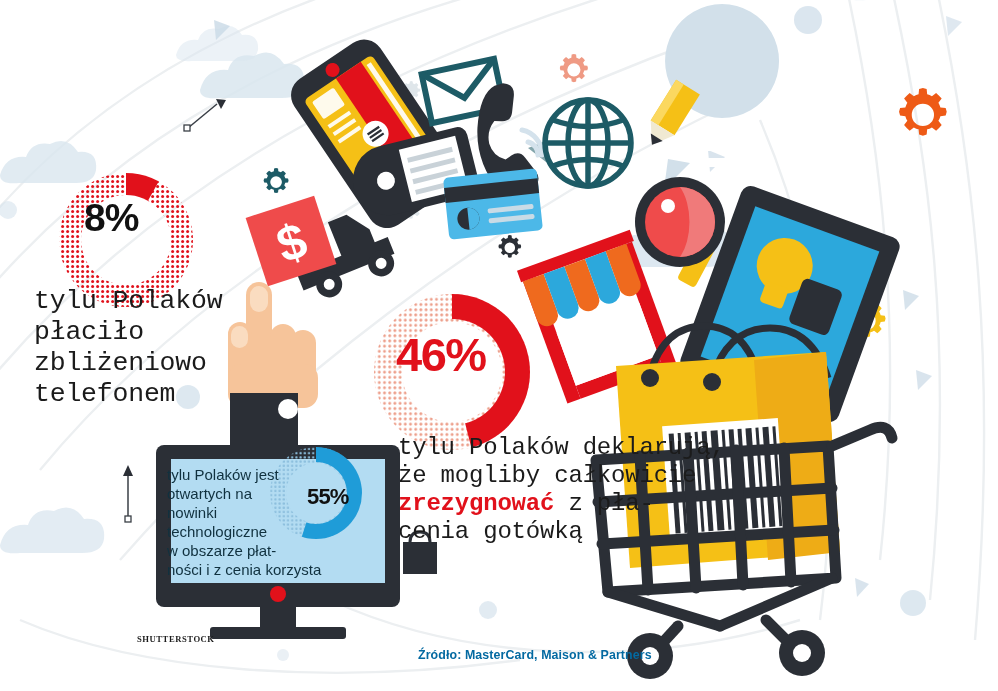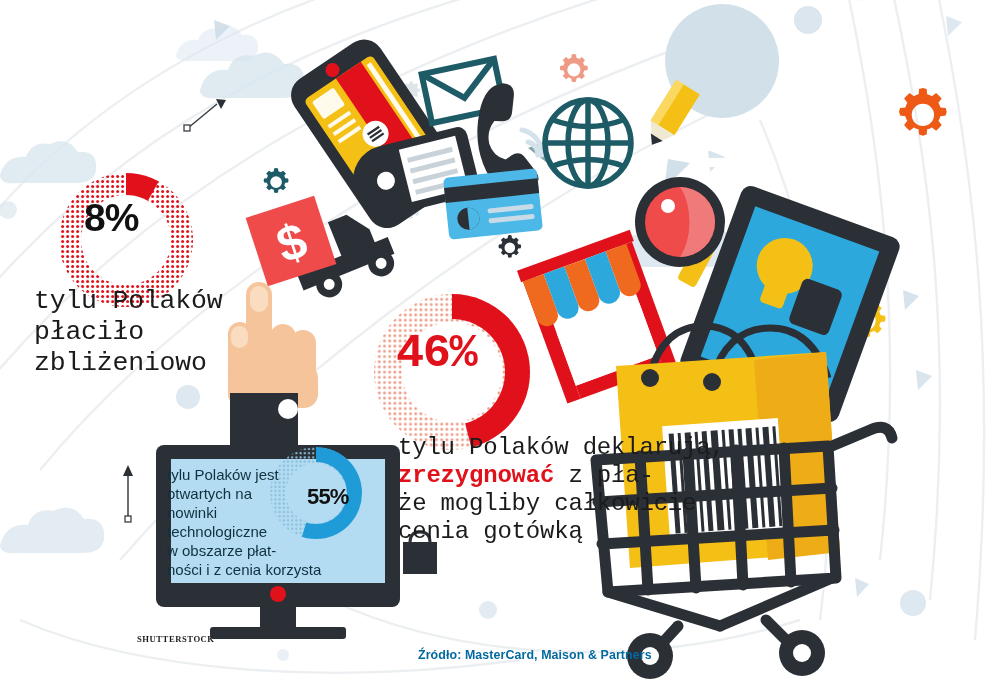--- a/index.html
+++ b/index.html
@@ -26,21 +26,21 @@
   
   #screen-text{
     position:absolute;left:167px;top:466px;width:135px;
     font-size:15px;line-height:1.265;color:#10313f;
   }
   #screen-text div{white-space:nowrap;}
 
   
   .pct{position:absolute;font-weight:bold;font-family:"Liberation Sans", sans-serif;}
   #pct-8{left:84px;top:196px;font-size:39px;color:#111;letter-spacing:-1px;}
-  #pct-46{left:396px;top:327px;font-size:47px;color:#e1111b;letter-spacing:-1.5px;font-family:Liberation Mono, monospace;}
+  #pct-46{left:396px;top:327px;font-size:47px;color:#e1111b;letter-spacing:-1.5px;}
   #pct-55{left:307px;top:484px;font-size:22px;color:#111;letter-spacing:-0.8px;}
 
   
   #source{
     position:absolute;left:418px;top:648px;font-size:12.4px;font-weight:bold;
     color:#0369a1;letter-spacing:0.1px;
   }
   #shutterstock{
     position:absolute;left:137px;top:634px;font-size:8.6px;font-weight:bold;
     color:#1b1b1b;letter-spacing:0.55px;font-family:"Liberation Serif", serif;
@@ -365,20 +365,21 @@
 
       <path d="M80 80 L80 2 A78 78 0 0 1 118 12 z" fill="#e1111b"></path>
     </g>
   </svg>
   <div class="pct" id="pct-8">8%</div>
 
   <div class="tblock" id="txt-8">
     <div>tylu Polaków</div>
     <div>płaciło</div>
     <div>zbliżeniowo</div>
+    <div>telefonem</div>
   </div>
 
   <svg class="abs" style="left:362px;top:282px;width:180px;height:180px;" viewBox="0 0 180 180">
     <defs>
       <pattern id="dots-salmon" width="5.2" height="5.2" patternUnits="userSpaceOnUse">
         <circle cx="1.7" cy="1.7" r="1.5" fill="#eda08c"></circle>
       </pattern>
       <mask id="ring46">
         <rect width="180" height="180" fill="#000"></rect>
         <circle cx="90" cy="90" r="78" fill="#fff"></circle>
@@ -395,22 +396,22 @@
     </g>
     <g mask="url(#ring46solid)">
 
       <path d="M90 90 L90 0 A90 90 0 0 1 112.3 177.2 z" fill="#e1111b"></path>
     </g>
   </svg>
   <div class="pct" id="pct-46">46%</div>
 
   <div class="tblock" id="txt-46">
     <div><span>tylu Polaków deklarują,</span></div>
+    <div><span>że mogliby całkowicie</span></div>
     <div><span class="hl-red">zrezygnować</span><span> z pła-</span></div>
-    <div><span>że mogliby całkowicie</span></div>
     <div><span>cenia gotówką</span></div>
   </div>
 
   <svg class="abs" style="left:226px;top:268px;width:110px;height:160px;" viewBox="0 0 110 160">
     <g fill="#f6c49a">
       <rect x="20" y="14" width="26" height="120" rx="13"></rect>
       <rect x="2" y="54" width="24" height="80" rx="12"></rect>
       <rect x="44" y="56" width="26" height="80" rx="13"></rect>
       <rect x="64" y="62" width="26" height="74" rx="13"></rect>
       <rect x="2" y="96" width="90" height="44" rx="14"></rect>

